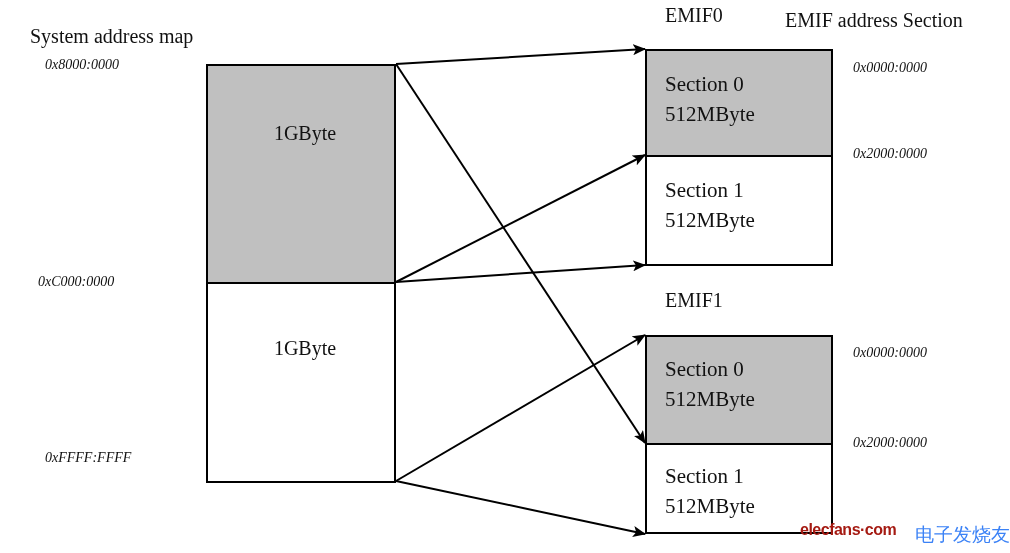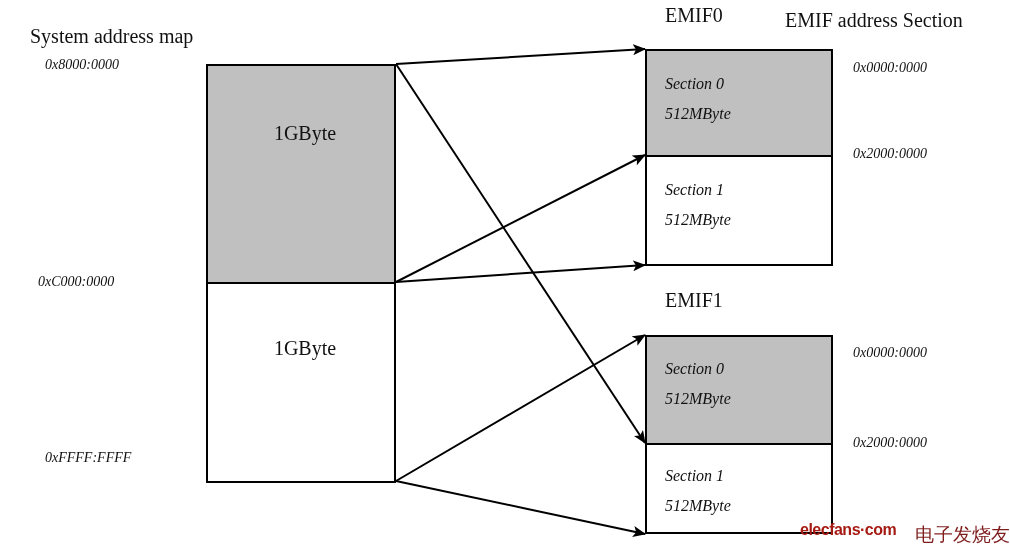--- a/index.html
+++ b/index.html
@@ -46,24 +46,23 @@
   }
   .seg.filled {
     background: #c0c0c0;
   }
   .seg.divider-bottom {
     border-bottom: 2px solid #000000;
   }
   .seg-text {
     position: absolute;
     white-space: nowrap;
-    font-size: 16px;
+    font-size: 21px;
     line-height: 22px;
     color: #111111;
-    font-style: italic;
   }
   .seg-center {
     position: absolute;
     left: 0;
     right: 0;
     text-align: center;
     font-size: 20px;
     line-height: 1;
     color: #111111;
     padding-left: 8px;
@@ -83,21 +82,21 @@
     font-weight: bold;
     font-family: "Liberation Sans", "DejaVu Sans", sans-serif;
     color: #a51a12;
     letter-spacing: -0.5px;
   }
   .wm-cn {
     position: absolute;
     white-space: nowrap;
     font-size: 19px;
     font-family: "DejaVu Sans", sans-serif;
-    color: #7f1d1d;
+    color: #3b82f6;
   }
 </style>
 </head>
 <body>
 
 <div id="canvas">
 
   <div class="caption" style="left:30px; top:26px;">System address map</div>
 
   <div class="caption" style="left:665px; top:5px;">EMIF0</div>

